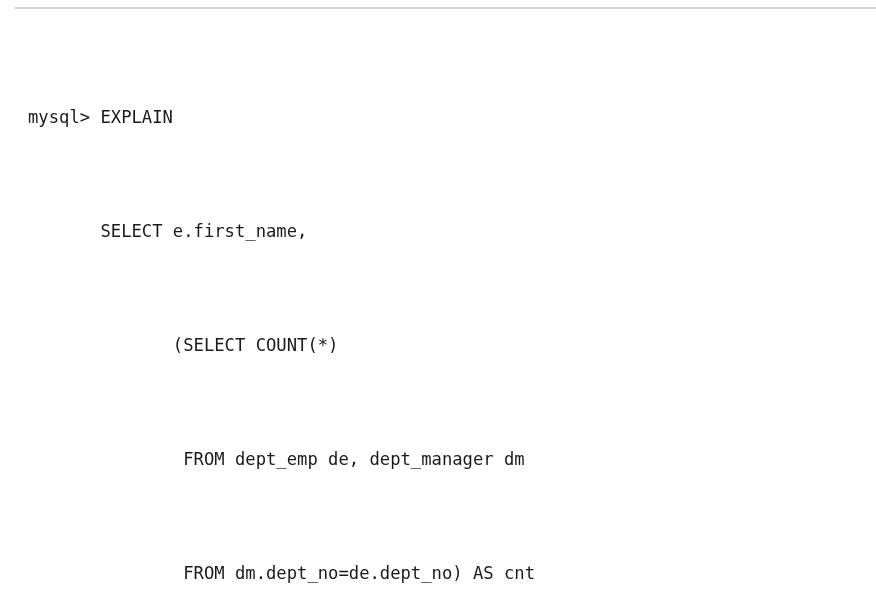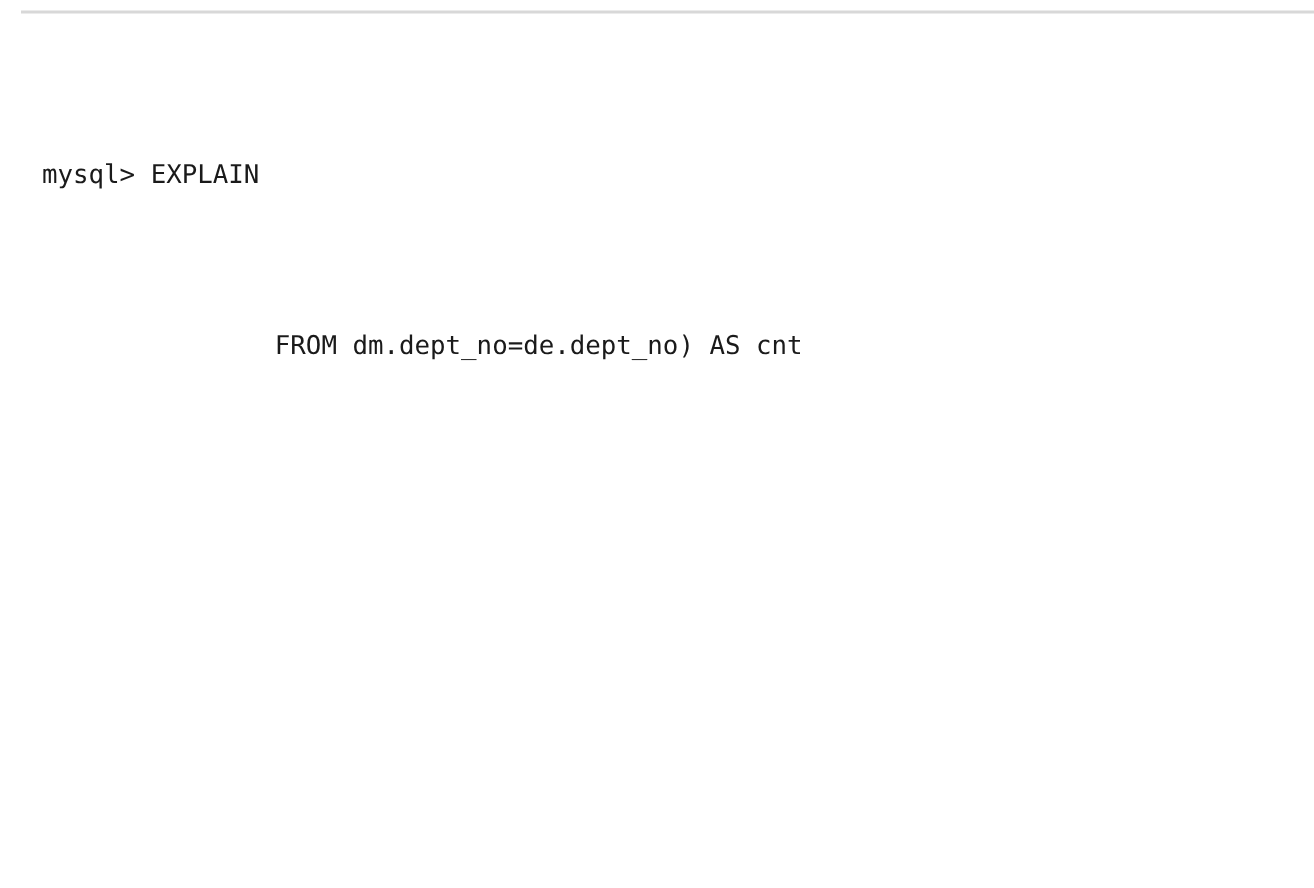--- a/index.html
+++ b/index.html
@@ -63,18 +63,21 @@
 <body>
 
 <div id="page" style="background: rgb(255, 255, 255);">
 
   <div class="top-rule" style="background: rgb(216, 216, 216);"></div>
 
   <div class="console">
 
     <div class="block query-block" style="color: rgb(26, 26, 26);">
       <span class="line">mysql&gt; EXPLAIN</span>
+      <span class="line">       SELECT e.first_name,</span>
+      <span class="line">              (SELECT COUNT(*)</span>
+      <span class="line">               FROM dept_emp de, dept_manager dm</span>
       <span class="line">               FROM dm.dept_no=de.dept_no) AS cnt</span>
       
     </div>
 
   </div>
 </div>
 
 </body></html>

